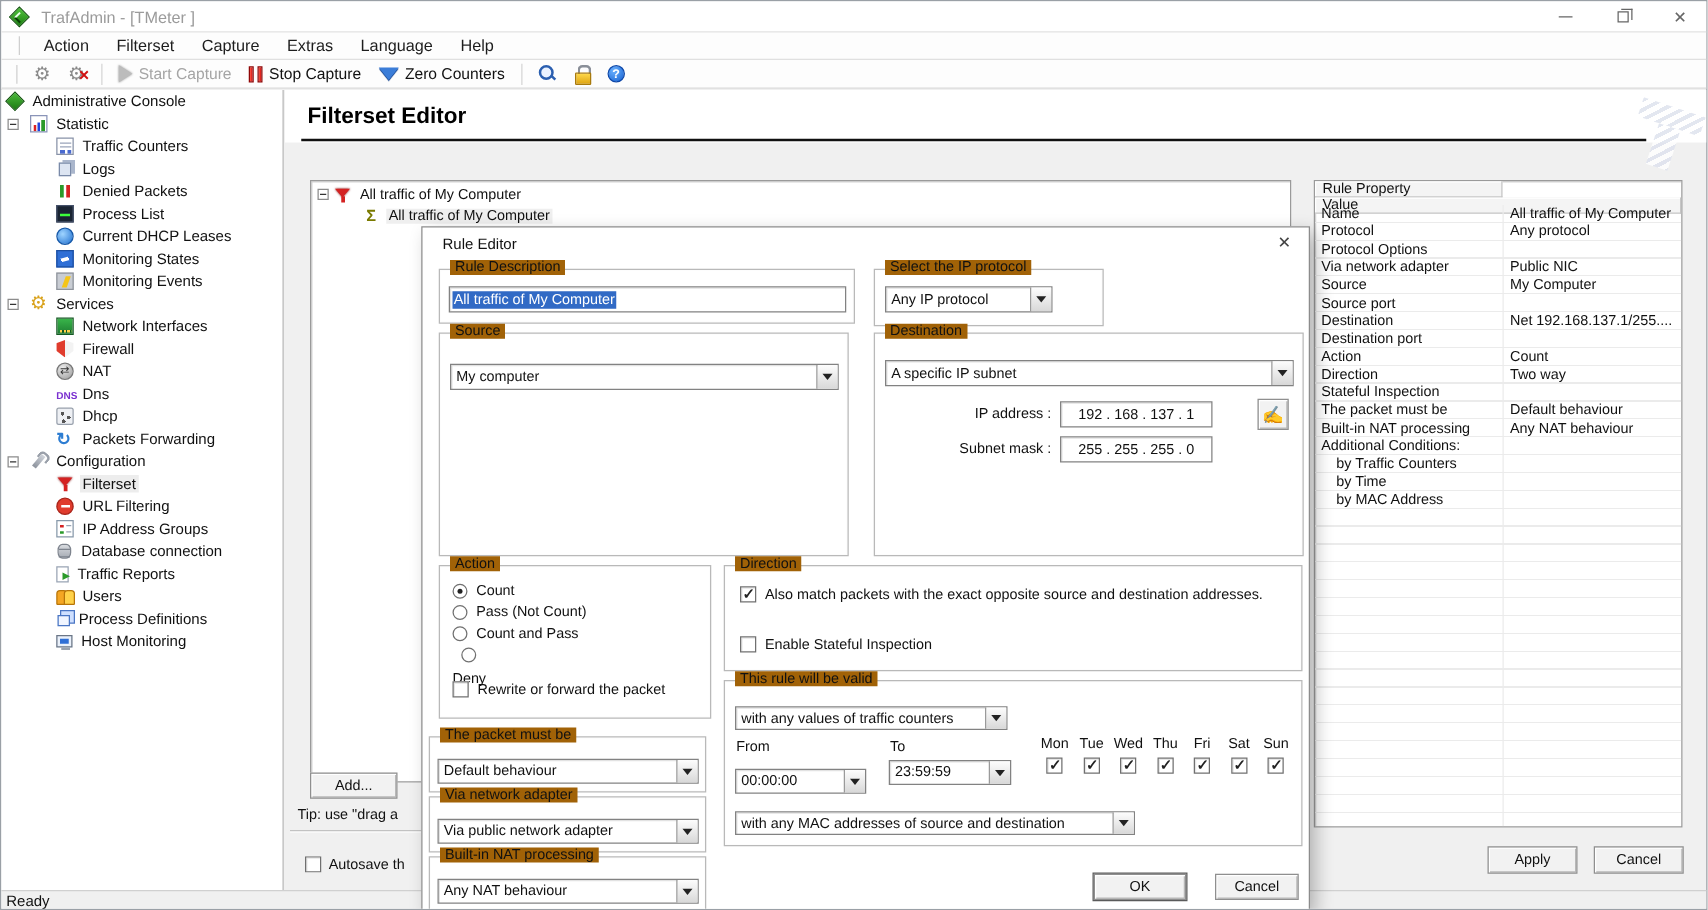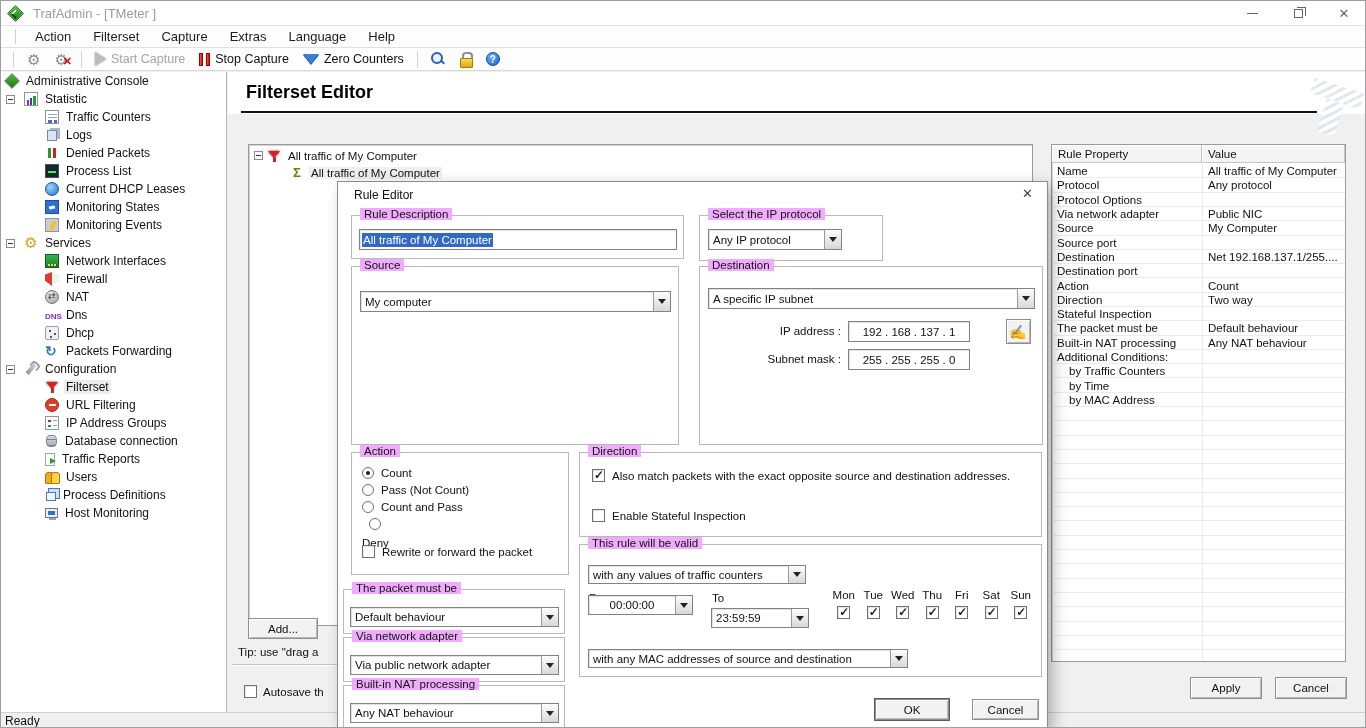--- a/index.html
+++ b/index.html
@@ -117,42 +117,42 @@
   .add-btn{position:absolute;left:247px;top:617px;width:70px;height:21px;}
   .tip-text{position:absolute;left:237px;top:645px;font-size:11.5px;color:#111;width:100px;overflow:hidden;white-space:nowrap;}
   .left-sep{position:absolute;left:231px;top:663px;width:106px;height:1px;background:#c2c2c2;box-shadow:0 1px 0 #fff;}
   .autosave{position:absolute;left:243px;top:684px;display:flex;align-items:center;gap:6px;font-size:11.5px;color:#111;width:94px;overflow:hidden;white-space:nowrap;}
 
   .apply-btn{position:absolute;left:1189px;top:676px;width:72px;height:22px;}
   .main-cancel-btn{position:absolute;left:1274px;top:676px;width:72px;height:22px;}
 
   
   .props{position:absolute;left:1050px;top:143px;width:295px;height:518px;background:#fff;border:1px solid #9a9a9a;box-shadow:inset 1px 1px 0 #d4d4d4;overflow:hidden;}
-  .props-header{display:flex;height:18px;}
+  .props-header{display:flex;height:18px;flex-direction:column;}
   .ph-cell{background:#f4f4f4;border-right:1px solid #c6c6c6;border-bottom:1px solid #c6c6c6;box-shadow:inset 1px 1px 0 #fff;font-size:11.5px;color:#111;display:flex;align-items:center;padding-left:6px;}
   .ph-cell.c1{width:150px;}
   .ph-cell.c2{flex:1;}
   .prows{position:absolute;left:0;top:19px;right:0;bottom:0;background:repeating-linear-gradient(to bottom,transparent 0 13.3px,#ebebeb 13.3px 14.3px);}
   .pcol-div{position:absolute;left:150px;top:19px;bottom:0;width:1px;background:#ebebeb;}
   .prow{height:14.3px;display:flex;align-items:center;font-size:11.5px;color:#111;white-space:nowrap;}
   .prow .pc1{width:150px;padding-left:5px;overflow:hidden;}
   .prow.indent .pc1{padding-left:17px;}
   .prow .pc2{flex:1;padding-left:6px;overflow:hidden;}
 
   
   .statusbar{position:absolute;left:0;top:711px;width:1366px;height:17px;background:#f0f0f0;border-top:1px solid #d0d0d0;display:flex;align-items:center;}
   .status-text{font-size:12px;color:#111;margin-left:4px;}
 
   
   .dialog{position:absolute;left:336px;top:180px;width:711px;height:548px;background:#fff;border:1px solid #8c8c8c;box-shadow:5px 5px 14px rgba(0,0,0,.28);}
   .dlg-title{position:absolute;left:16px;top:6px;font-size:12px;color:#111;}
   .dlg-close{position:absolute;right:14px;top:5px;font-size:13px;color:#444;line-height:1;}
 
   .grp{position:absolute;border:1px solid #b9b9b9;box-shadow:inset 0 0 0 1px #fdfdfd;}
-  .grp-label{position:absolute;left:8px;top:-8px;background:#f0abfc;padding:0 4px;font-size:11.5px;color:#111;white-space:nowrap;}
+  .grp-label{position:absolute;left:8px;top:-8px;background:#a16207;padding:0 4px;font-size:11.5px;color:#111;white-space:nowrap;}
 
   .txt{position:absolute;background:#fff;border:1px solid #828282;box-shadow:inset 1px 1px 0 #e2e2e2;font-size:11.5px;display:flex;align-items:center;padding:0 2px;color:#111;white-space:nowrap;overflow:hidden;}
   .sel-span{background:#316ac5;color:#fff;padding:1px 1px;}
 
   .combo{position:absolute;background:#fff;border:1px solid #828282;box-shadow:inset 1px 1px 0 #e2e2e2;display:flex;align-items:center;font-size:11.5px;color:#111;}
   .combo-text{flex:1;padding:0 4px;white-space:nowrap;overflow:hidden;}
   .combo-btn{width:17px;align-self:stretch;background:linear-gradient(#fdfdfd,#d8d8d8);border-left:1px solid #9a9a9a;display:flex;align-items:center;justify-content:center;}
   .combo-arrow{width:0;height:0;border-left:4px solid transparent;border-right:4px solid transparent;border-top:5px solid #222;}
 
   .cb{width:13px;height:13px;background:#fff;border:1px solid #707070;box-shadow:inset 1px 1px 0 #e6e6e6;position:relative;flex:none;}
@@ -542,21 +542,21 @@
     <div class="grp" style="left:241px;top:362px;width:463px;height:133px;">
       <span class="grp-label">This rule will be valid</span>
       <div class="combo" style="left:8px;top:20px;width:218px;height:19px;">
         <span class="combo-text">with any values of traffic counters</span>
         <span class="combo-btn">
             <span class="combo-arrow"></span>
           </span>
       </div>
       <div class="lblrow" style="left:9px;top:47px;">From</div>
       <div class="lblrow" style="left:132px;top:47px;">To</div>
-      <div class="combo" style="left:8px;top:50px;width:105px;height:20px;text-align:center;">
+      <div class="combo" style="left:8px;top:70px;width:105px;height:20px;">
         <span class="combo-text">00:00:00</span>
         <span class="combo-btn">
             <span class="combo-arrow"></span>
           </span>
       </div>
       <div class="combo" style="left:131px;top:63px;width:98px;height:20px;">
         <span class="combo-text">23:59:59</span>
         <span class="combo-btn">
             <span class="combo-arrow"></span>
           </span>

